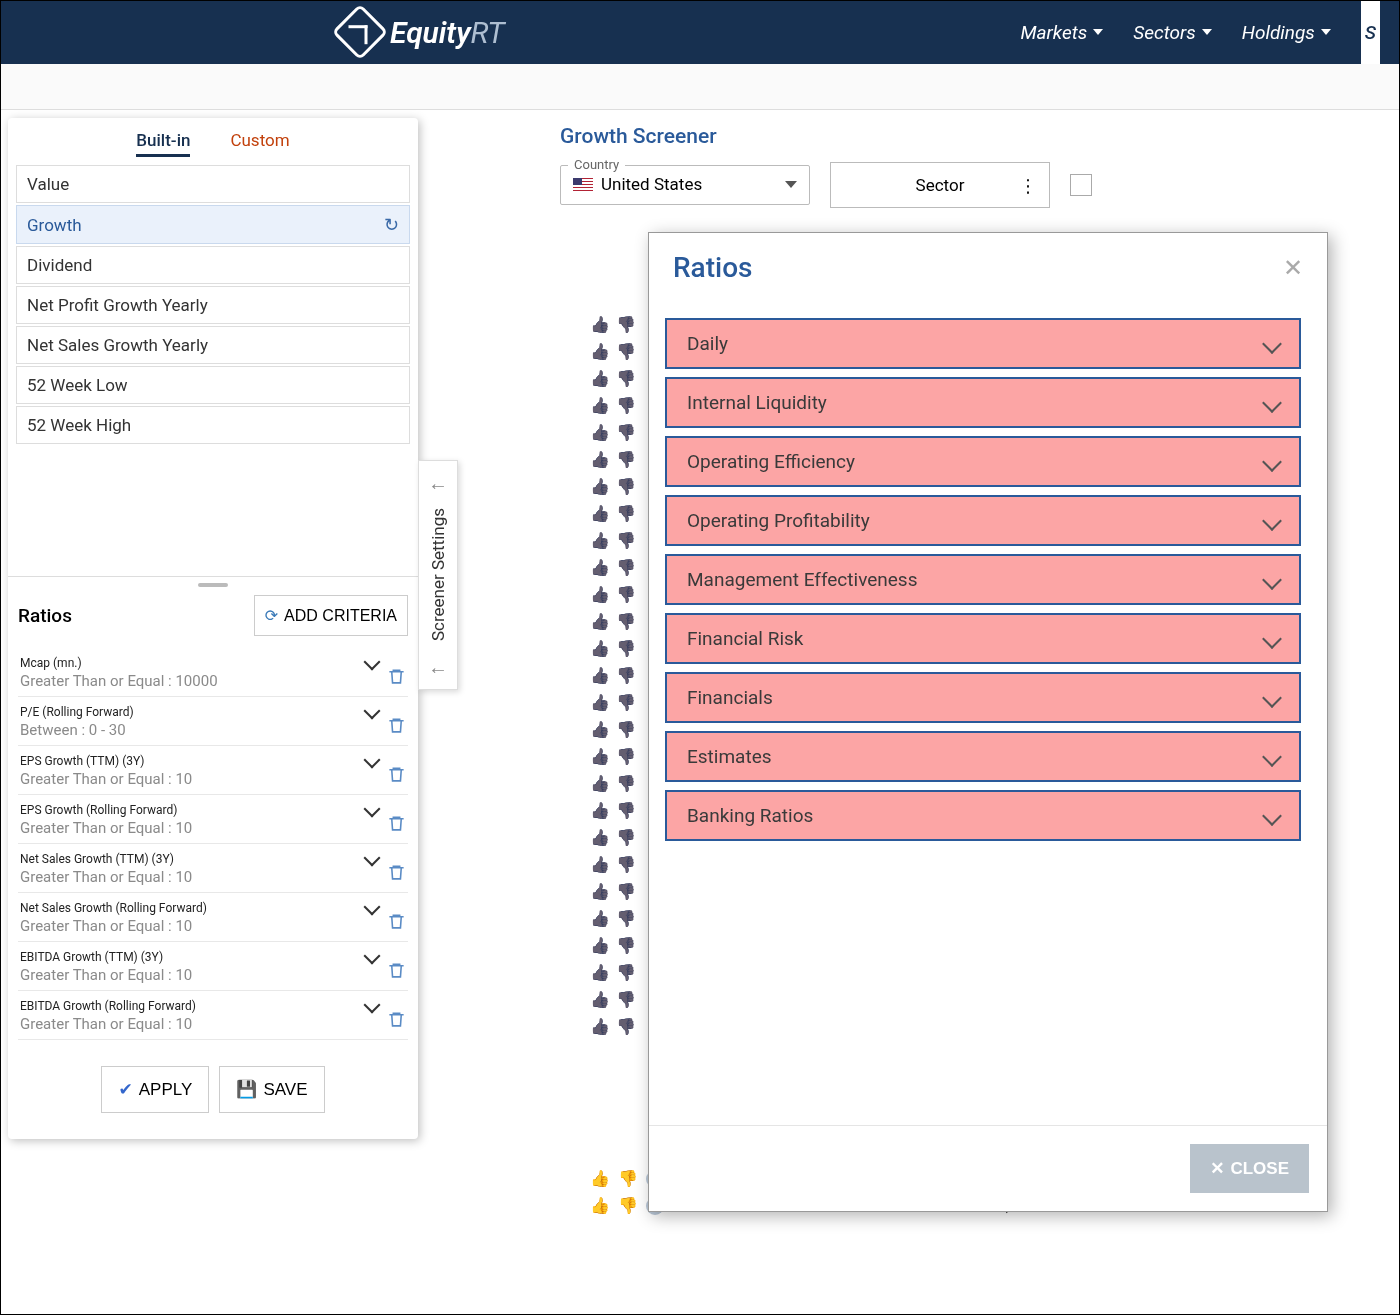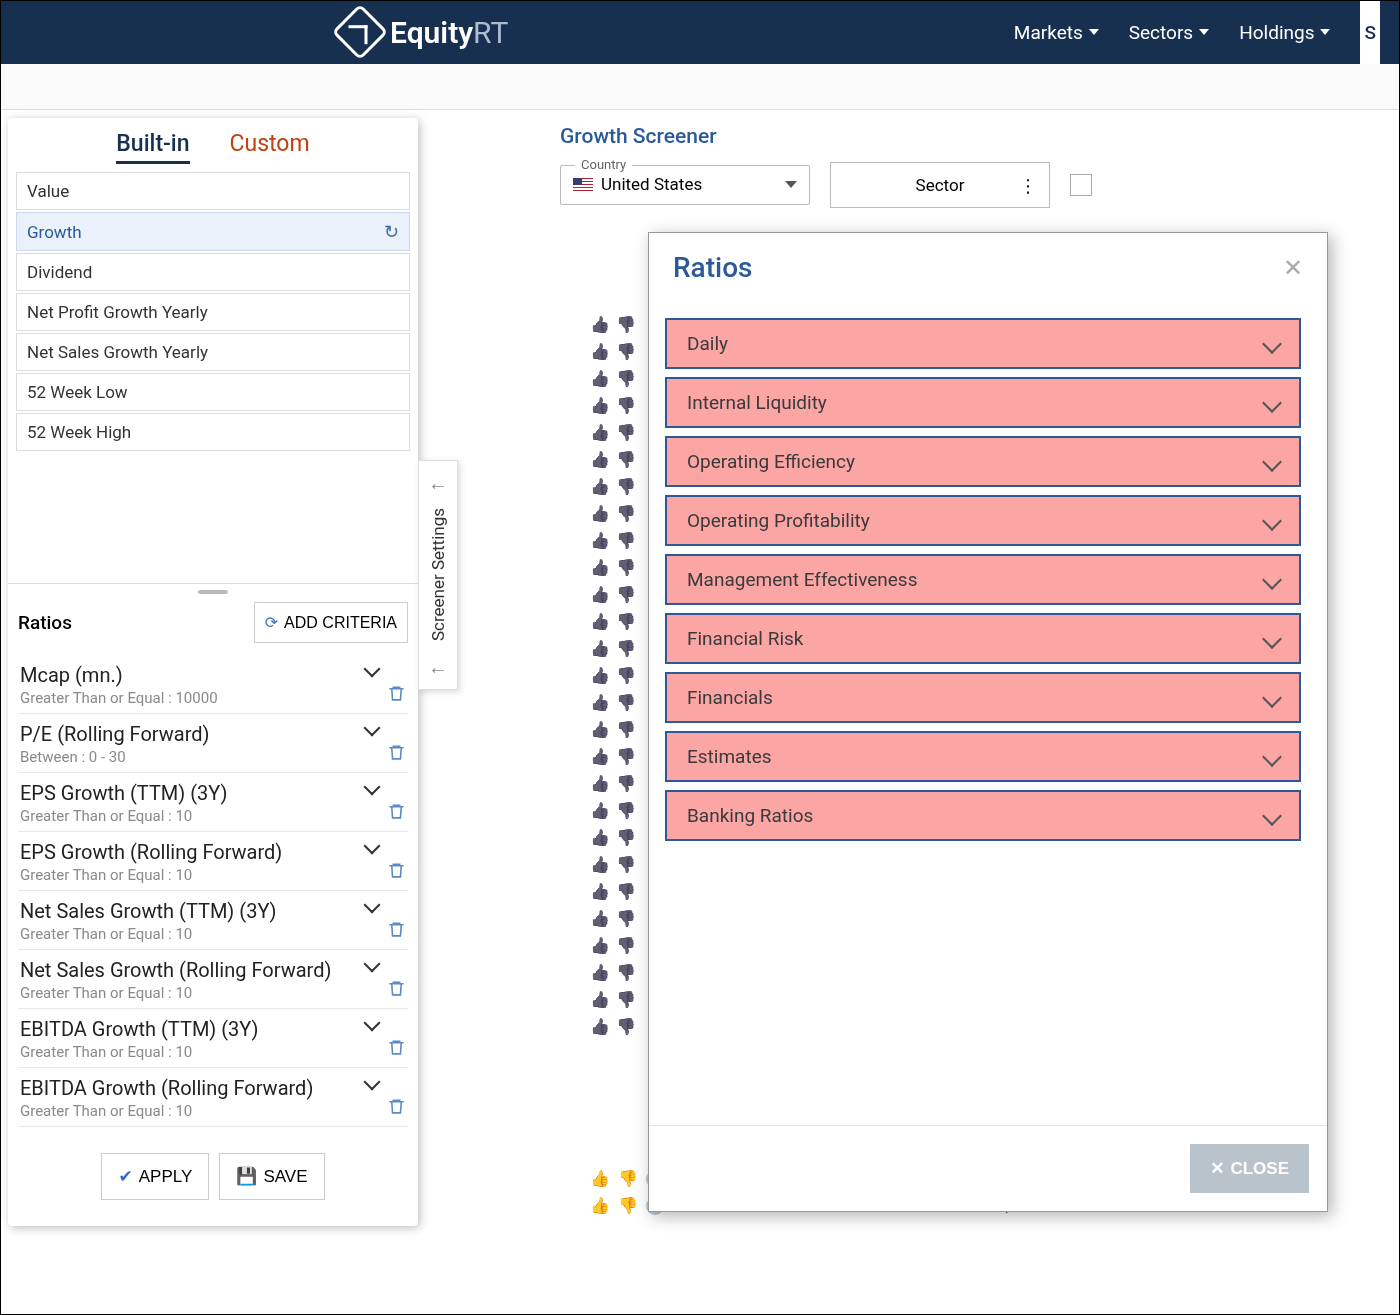--- a/index.html
+++ b/index.html
@@ -19,20 +19,21 @@
     z-index: 200;
   }
   
   .navbar {
     background: #173050;
     color: #fff;
     height: 64px;
     display: flex;
     align-items: center;
     padding: 0 20px 0 340px;
+    font-style: italic;
   }
   .logo {
     display: flex;
     align-items: center;
     gap: 10px;
     font-size: 30px;
     font-weight: 600;
     margin-right: auto;
   }
   .logo-icon {
@@ -67,21 +68,21 @@
     background: #fff;
     box-shadow: 2px 2px 10px rgba(0,0,0,0.25);
     border-radius: 4px;
     z-index: 10;
   }
   .tabs {
     display: flex;
     justify-content: center;
     gap: 40px;
     padding: 12px 0 8px;
-    font-size: 23px;
+    font-size: 17px;
   }
   .tab { color:#c2410c; cursor:pointer; padding-bottom:4px; }
   .tab.active { color:#173050; border-bottom:3px solid #173050; font-weight:500;}
   .preset-list { padding: 0 8px 10px; }
   .preset {
     border:1px solid #ddd;
     padding: 8px 10px;
     font-size: 17px;
     color:#333;
     margin-bottom:2px;
@@ -107,21 +108,21 @@
   .add-criteria-btn {
     border:1px solid #ccc; background:#fff; padding:10px 10px; font-size:16px;
     display:flex; align-items:center; gap:6px; cursor:pointer;
   }
   .criteria {
     border-bottom:1px solid #e8e8e8;
     padding: 8px 2px 6px;
     display:flex; flex-direction:column; gap:2px;
     position:relative;
   }
-  .criteria .title { font-size:20px; color:#222; }
+  .criteria .title { font-size:12px; color:#222; }
   .criteria .sub { font-size:15px; color:#8a8a8a; }
   .criteria .chev-d {
     position:absolute; right:30px; top:8px;
     width:12px; height:12px;
     border-right:2px solid #333; border-bottom:2px solid #333;
     transform: rotate(45deg);
     cursor:pointer;
   }
   .criteria .trash {
     position:absolute; right:2px; bottom:6px;
@@ -170,21 +171,21 @@
     left: 560px;
     right: 10px;
   }
   .main h2 { color:#2a5a9a; font-size:21px; font-weight:500; margin-bottom:14px;}
   .country-row { display:flex; gap:20px; align-items:center; }
   .fieldset {
     border:1px solid #bbb; border-radius:2px;
     padding: 8px 12px 10px; position:relative; min-width:250px;
   }
   .fieldset .legend {
-    position:absolute; top:-9px; left:14px; background:#fff;
+    position:absolute; top:-9px; left:7px; background:#fff;
     padding:0 6px; font-size:13px; color:#666;
   }
   .country-val { display:flex; align-items:center; gap:8px; font-size:17px; }
   .flag-us {
     width:20px; height:13px;
     background: linear-gradient(#b22234 50%, #fff 50%);
     background-size: 100% 3px;
     position:relative; display:inline-block;
   }
   .flag-us::before {

